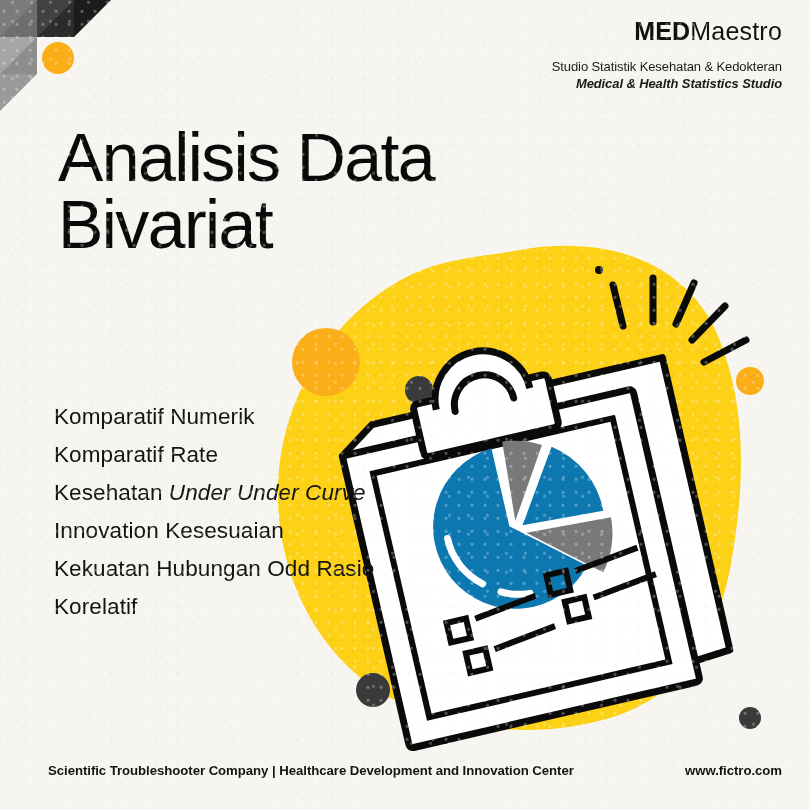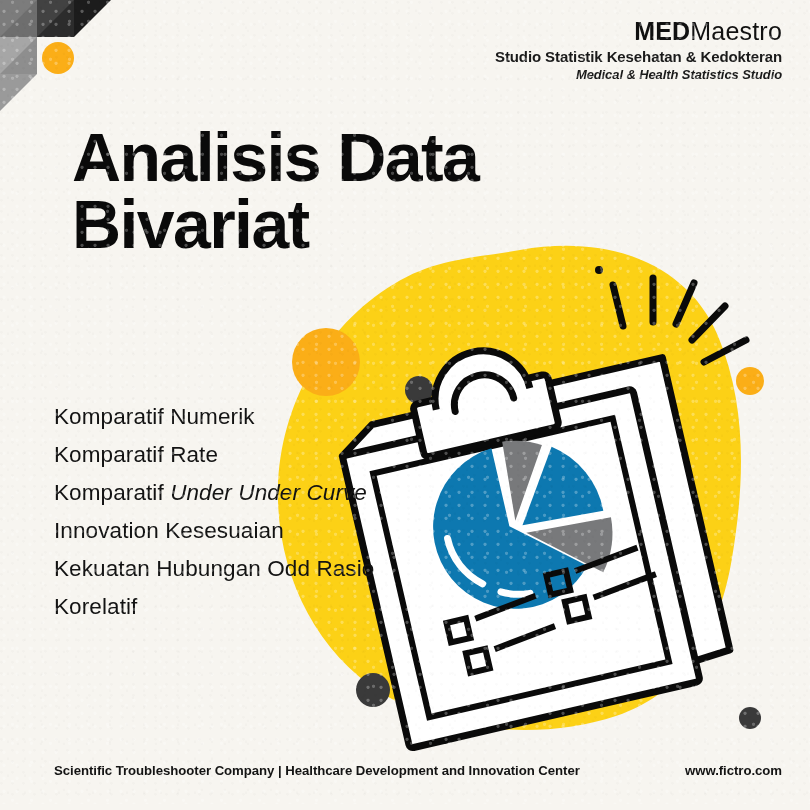--- a/index.html
+++ b/index.html
@@ -24,39 +24,39 @@
       radial-gradient(circle at 31% 87%, rgba(255,255,255,.5) 0 1.2px, transparent 2px),
       radial-gradient(circle at 66% 12%, rgba(255,255,255,.45) 0 1.2px, transparent 2px);
     background-size:11px 11px, 17px 17px, 23px 23px, 13px 13px, 19px 19px;
   }
 
   
   #logo{position:absolute;right:28px;top:18px;text-align:right;z-index:30;}
   #logo .wordmark{font-size:25px;letter-spacing:.2px;color:#111;line-height:1.05;}
   #logo .wordmark b{font-weight:800;}
   #logo .wordmark span{font-weight:400;}
-  #logo .sub1{font-size:15px;font-weight:700;color:#1a1a1a;margin-top:4px;letter-spacing:-.1px;}
+  #logo .sub1{font-size:13px;font-weight:400;color:#1a1a1a;margin-top:15px;letter-spacing:-.1px;}
   #logo .sub2{font-size:13px;font-style:italic;font-weight:700;color:#1a1a1a;margin-top:2px;letter-spacing:-.1px;}
 
   
   #headline{
-    position:absolute;left:72px;top:124px;z-index:30;
-    font-size:68px;font-weight:700;color:#0A0A0A;
+    position:absolute;left:58px;top:124px;z-index:30;
+    font-size:68px;font-weight:400;color:#0A0A0A;
     line-height:.99;letter-spacing:-1.6px;
     white-space:pre-line;
   }
 
   
   #list{position:absolute;left:54px;top:406px;z-index:30;}
   .li{font-size:22.5px;color:#131313;line-height:1;margin-bottom:15.5px;letter-spacing:.1px;white-space:pre;}
   .li i{font-style:italic;}
 
   
   #footer-left{
-    position:absolute;left:54px;bottom:26px;z-index:30;
+    position:absolute;left:48px;bottom:26px;z-index:30;
     font-size:13.2px;font-weight:600;color:#141414;letter-spacing:-.05px;
   }
   #footer-right{
     position:absolute;right:28px;bottom:26px;z-index:30;
     font-size:13.2px;font-weight:600;color:#141414;letter-spacing:-.05px;margin-top:22px;
   }
 
   
   #art{position:absolute;left:270px;top:240px;width:540px;height:520px;z-index:20;}
 </style>
@@ -88,21 +88,21 @@
     <div class="sub1">Studio Statistik Kesehatan &amp; Kedokteran</div>
     <div class="sub2">Medical &amp; Health Statistics Studio</div>
   </div>
 
   <div id="headline">Analisis Data
 Bivariat</div>
 
   <div id="list">
     <div class="li"><span>Komparatif Numerik</span><i></i></div>
     <div class="li"><span>Komparatif Rate</span><i></i></div>
-    <div class="li"><span>Komparatif </span><i>Under Under Curve</i></div>
+    <div class="li"><span>Kesehatan </span><i>Under Under Curve</i></div>
     <div class="li"><span>Innovation Kesesuaian</span><i></i></div>
     <div class="li"><span>Kekuatan Hubungan Odd Rasio</span><i></i></div>
     <div class="li"><span>Korelatif</span><i></i></div>
   </div>
 
   <div id="art">
     <svg width="540" height="520" viewBox="0 0 540 520">
 
       <path fill="#FCD116" d="M250 10
                C 340 -6, 418 24, 448 96

